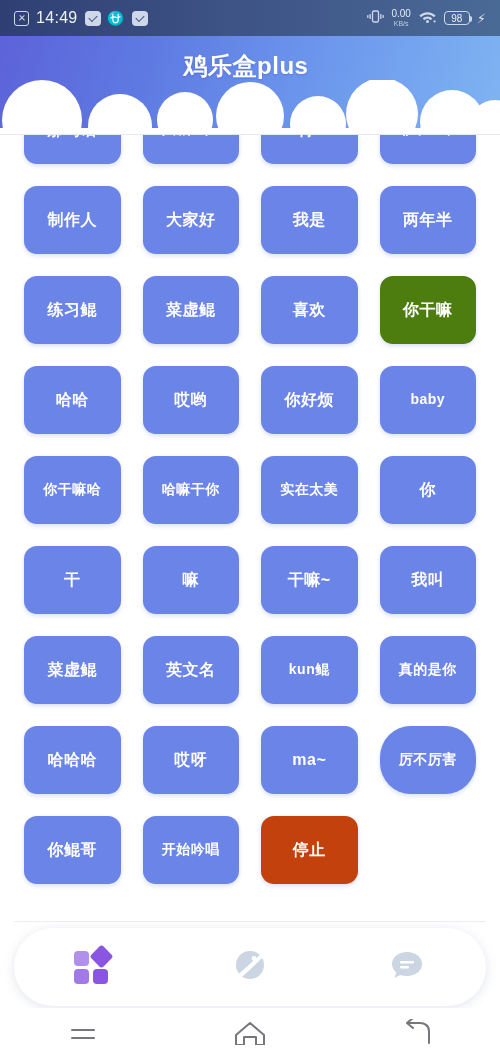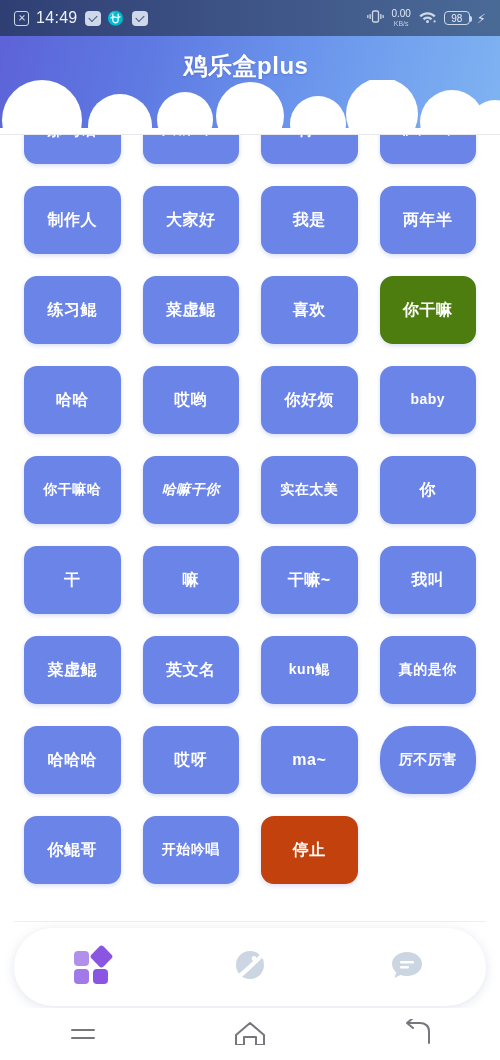--- a/index.html
+++ b/index.html
@@ -319,21 +319,21 @@
         <div class="sound-btn" style="background: rgb(107, 132, 232); color: rgb(255, 255, 255);">两年半</div>
         <div class="sound-btn" style="background: rgb(107, 132, 232); color: rgb(255, 255, 255);">练习鲲</div>
         <div class="sound-btn" style="background: rgb(107, 132, 232); color: rgb(255, 255, 255);">菜虚鲲</div>
         <div class="sound-btn" style="background: rgb(107, 132, 232); color: rgb(255, 255, 255);">喜欢</div>
         <div class="sound-btn" style="background: #4d7c0f; color: rgb(255, 255, 255);">你干嘛</div>
         <div class="sound-btn" style="background: rgb(107, 132, 232); color: rgb(255, 255, 255);">哈哈</div>
         <div class="sound-btn" style="background: rgb(107, 132, 232); color: rgb(255, 255, 255);">哎哟</div>
         <div class="sound-btn" style="background: rgb(107, 132, 232); color: rgb(255, 255, 255);">你好烦</div>
         <div class="sound-btn small" style="background: rgb(107, 132, 232); color: rgb(255, 255, 255);">baby</div>
         <div class="sound-btn small" style="background: rgb(107, 132, 232); color: rgb(255, 255, 255);">你干嘛哈</div>
-        <div class="sound-btn small" style="background: rgb(107, 132, 232); color: rgb(255, 255, 255); font-style: italic;">哈嘛干你</div>
+        <div class="sound-btn small" style="background: rgb(107, 132, 232); color: rgb(255, 255, 255);">哈嘛干你</div>
         <div class="sound-btn small" style="background: rgb(107, 132, 232); color: rgb(255, 255, 255);">实在太美</div>
         <div class="sound-btn" style="background: rgb(107, 132, 232); color: rgb(255, 255, 255);">你</div>
         <div class="sound-btn" style="background: rgb(107, 132, 232); color: rgb(255, 255, 255);">干</div>
         <div class="sound-btn" style="background: rgb(107, 132, 232); color: rgb(255, 255, 255);">嘛</div>
         <div class="sound-btn" style="background: rgb(107, 132, 232); color: rgb(255, 255, 255);">干嘛~</div>
         <div class="sound-btn" style="background: rgb(107, 132, 232); color: rgb(255, 255, 255);">我叫</div>
         <div class="sound-btn" style="background: rgb(107, 132, 232); color: rgb(255, 255, 255);">菜虚鲲</div>
         <div class="sound-btn" style="background: rgb(107, 132, 232); color: rgb(255, 255, 255);">英文名</div>
         <div class="sound-btn small" style="background: rgb(107, 132, 232); color: rgb(255, 255, 255);">kun鲲</div>
         <div class="sound-btn small" style="background: rgb(107, 132, 232); color: rgb(255, 255, 255);">真的是你</div>

